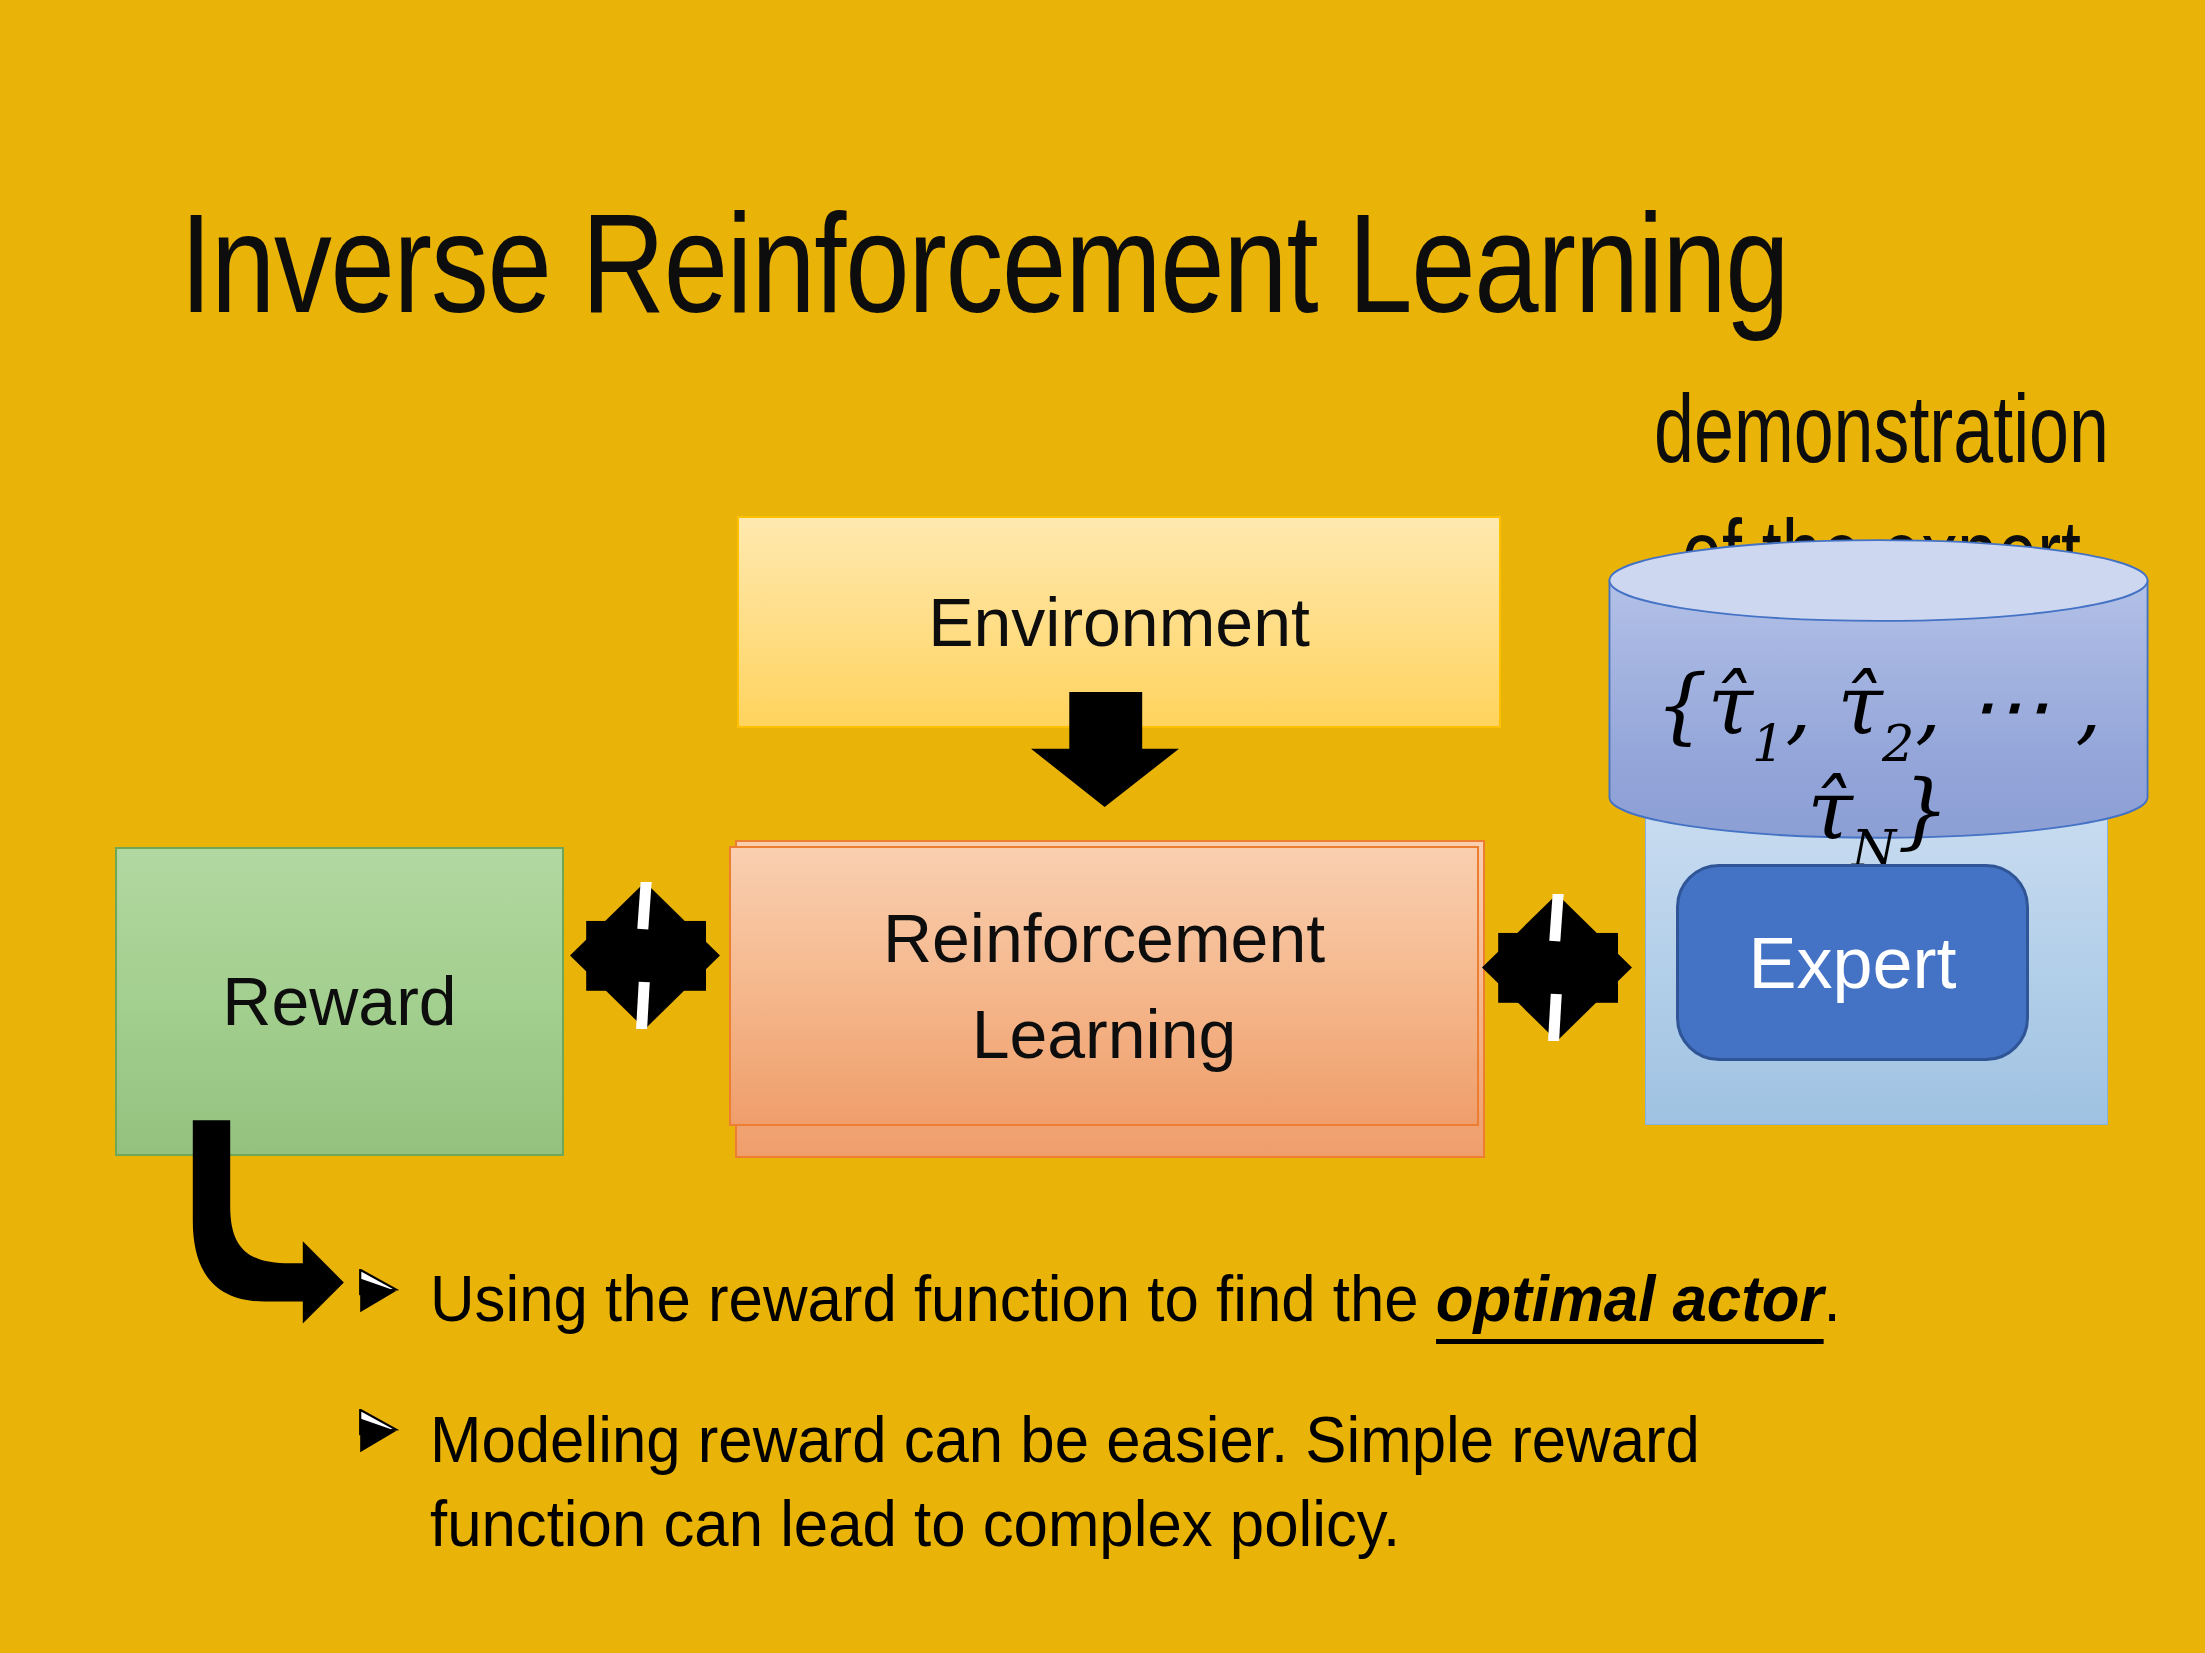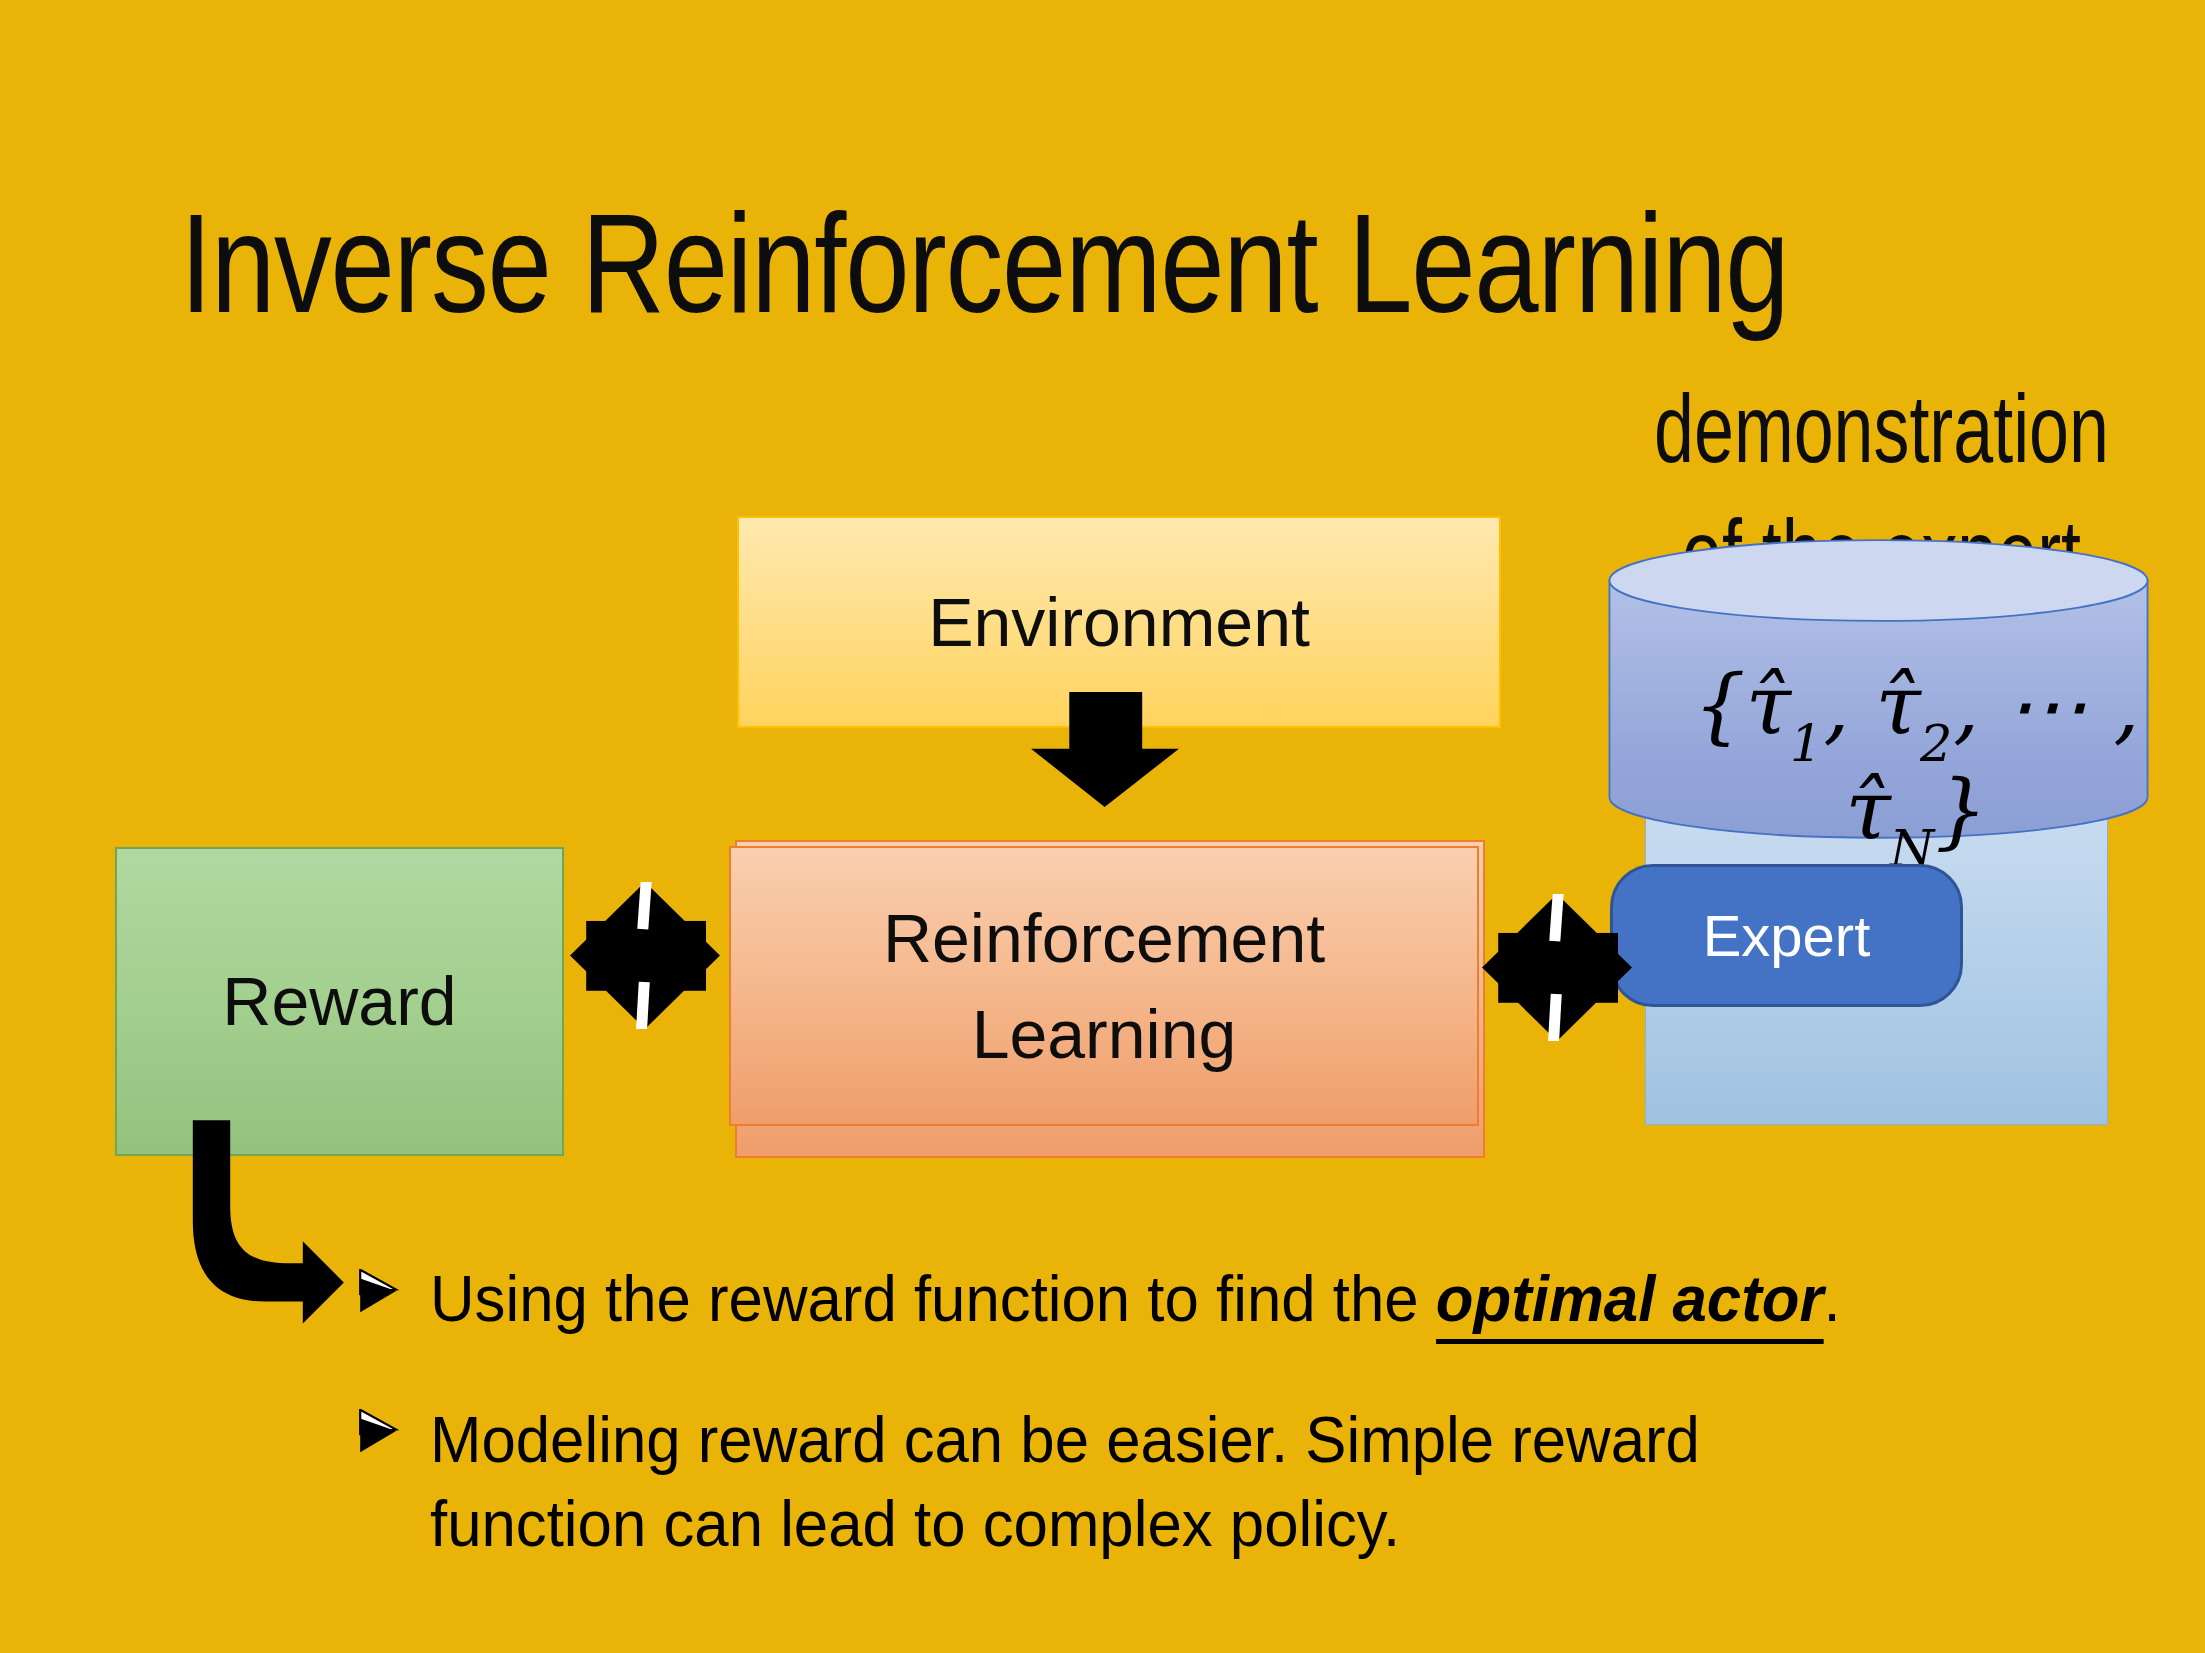--- a/index.html
+++ b/index.html
@@ -18,26 +18,26 @@
   .env-box{left:737px;top:480px;width:764px;height:212px;border:2.2px solid #FFC000;
        background:linear-gradient(180deg,#FFE9AF 0%,#FFDF8C 45%,#FFD35D 100%);}
   .reward-box{left:115px;top:811px;width:449px;height:309px;border:2.2px solid #6FA757;
        background:linear-gradient(180deg,#B2D8A1 0%,#A3CF8F 50%,#94C27E 100%);}
   .rl-box{left:729px;top:810px;width:750px;height:280px;border:2.2px solid #ED7D31;line-height:96px;
        background:linear-gradient(180deg,#F9CFB0 0%,#F5B88D 50%,#EF9E6B 100%);}
   .rl-box-copy{left:735px;top:804px;width:750px;height:318px;border:2.2px solid #ED7D31;
        background:linear-gradient(180deg,#F9CFB0 0%,#F5B88D 50%,#EF9E6B 100%);}
   .expert-panel{left:1645px;top:809px;width:463px;height:316px;border:1.5px solid #86B2DD;box-sizing:border-box;
        background:linear-gradient(180deg,#C9DCF0 0%,#B3CFE9 50%,#9FC2E2 100%);}
-  .expert-btn{left:1610px;top:864px;width:353px;height:143px;border:3.7px solid #2F5597;border-radius:43px;
+  .expert-btn{left:1676px;top:864px;width:353px;height:197px;border:3.7px solid #2F5597;border-radius:43px;
        box-sizing:border-box;background:#4472C4;display:flex;align-items:center;justify-content:center;
-       color:#ffffff;font-size:58px;}
+       color:#ffffff;font-size:72px;}
 
   .formula{left:1608px;top:658px;width:541px;text-align:center;font-size:82px;font-style:italic;
-       font-family:"DejaVu Serif", serif;color:#000;margin-left:38px;}
+       font-family:"DejaVu Serif", serif;color:#000;}
   .formula sub{font-size:.62em;font-style:italic;position:relative;top:.18em;left:-.02em;}
 
   .bullet-text{font-size:65px;line-height:84px;transform:scaleX(.95);transform-origin:left top;
        white-space:nowrap;color:#000;}
   .em{font-weight:bold;font-style:italic;border-bottom:5.1px solid #000;padding-bottom:3.7px;}
 
   svg{display:block;}
 </style>
 </head>
 <body>

